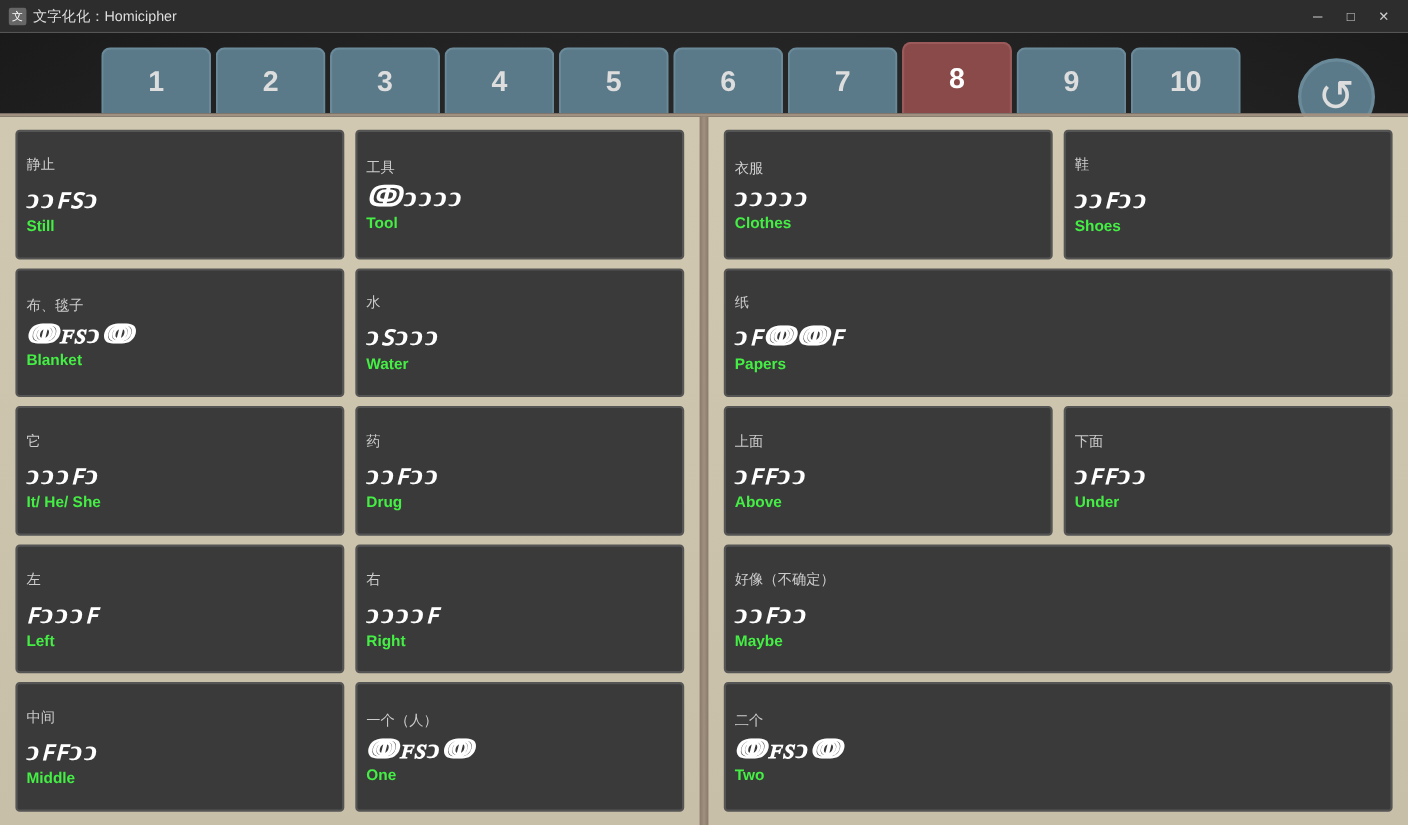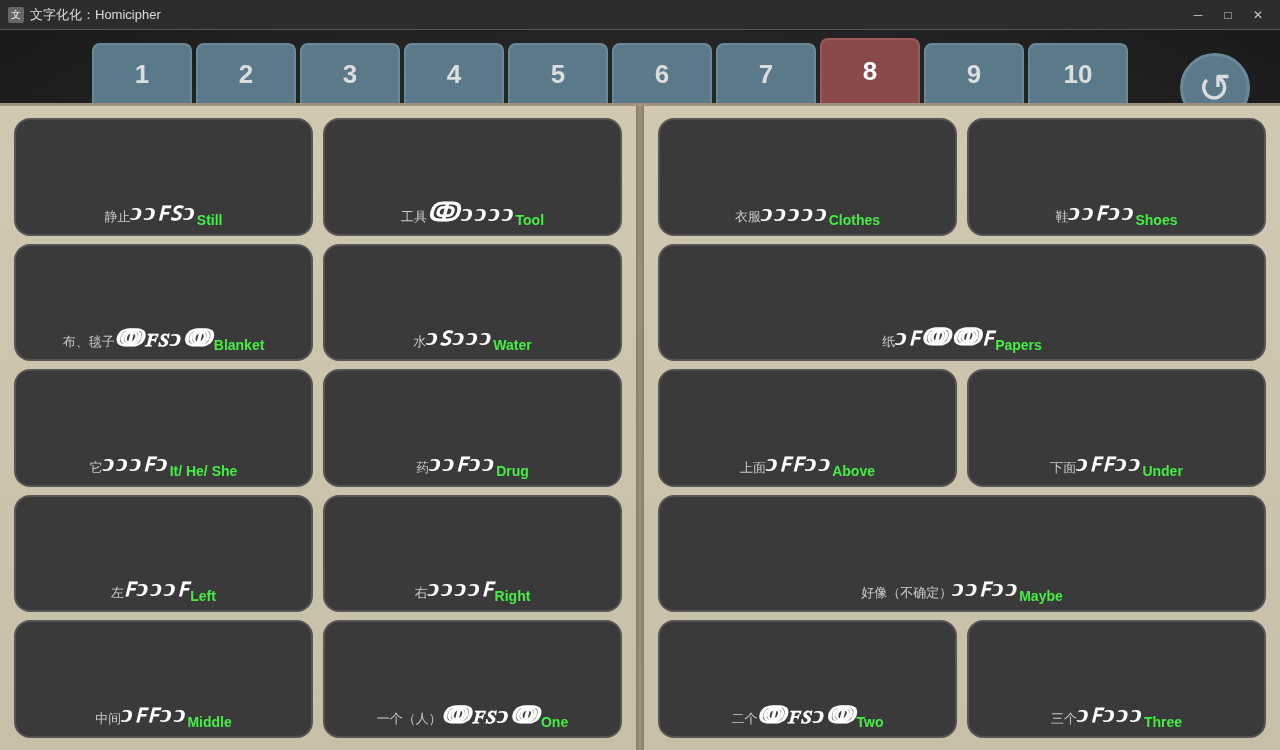--- a/index.html
+++ b/index.html
@@ -145,24 +145,24 @@
       flex-shrink: 0;
     }
     .book-row {
       display: flex;
       gap: 10px;
       flex: 1;
     }
     .vocab-card {
       flex: 1;
       background: #3a3a3a;
-      border-radius: 16px;
-      display: flex;
-      flex-direction: row;
-      align-items: flex-end;
+      border-radius: 4px;
+      display: flex;
+      flex-direction: column;
+      align-items: flex-start;
       justify-content: center;
       padding: 6px 8px;
       cursor: pointer;
       border: 2px solid #555;
       min-height: 0;
     }
     .vocab-chinese {
       color: #ccc;
       font-size: 13px;
       margin-bottom: 2px;
@@ -335,22 +335,17 @@
             <div class="vocab-english">Maybe</div>
           </div>
         </div>
 
         <div class="book-row">
           <div class="vocab-card">
             <div class="vocab-chinese">二个</div>
             <div class="cipher-text">ↈꜰꜱↄↈ</div>
             <div class="vocab-english">Two</div>
           </div>
-          <div class="vocab-card">
-            <div class="vocab-chinese">三个</div>
-            <div class="cipher-text">ↄꜰↄↄↄ</div>
-            <div class="vocab-english">Three</div>
-          </div>
         </div>
       </div>
     </div>
   </div>
 </div>
 
 </body></html>

